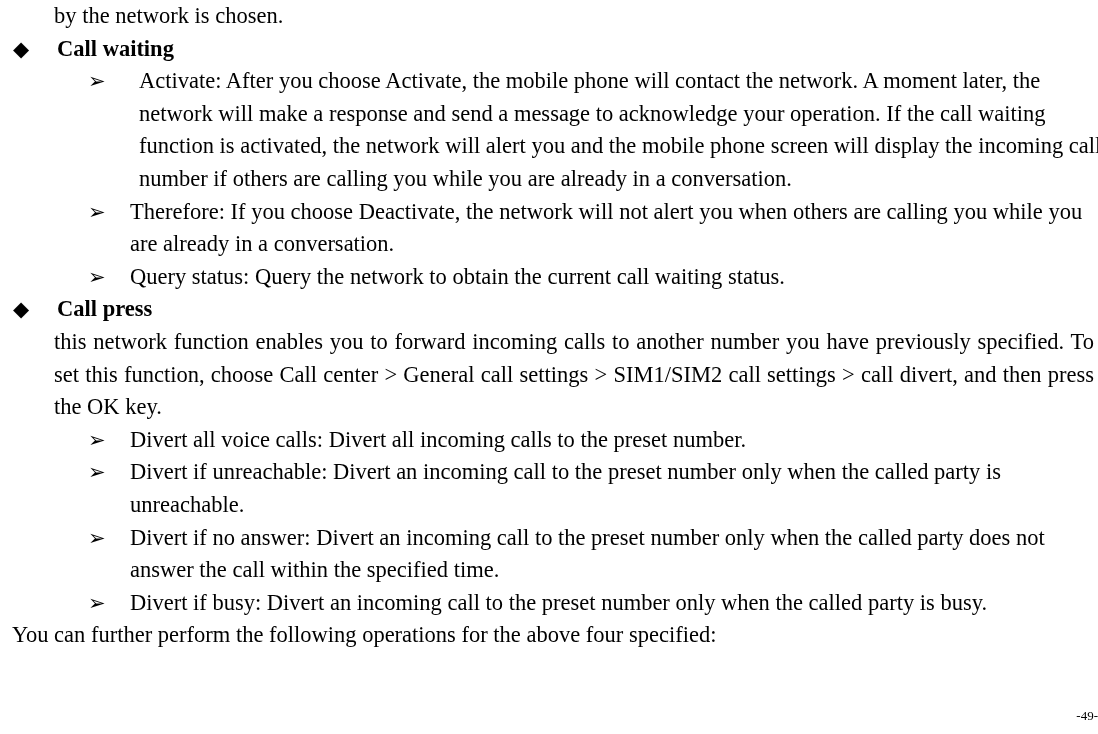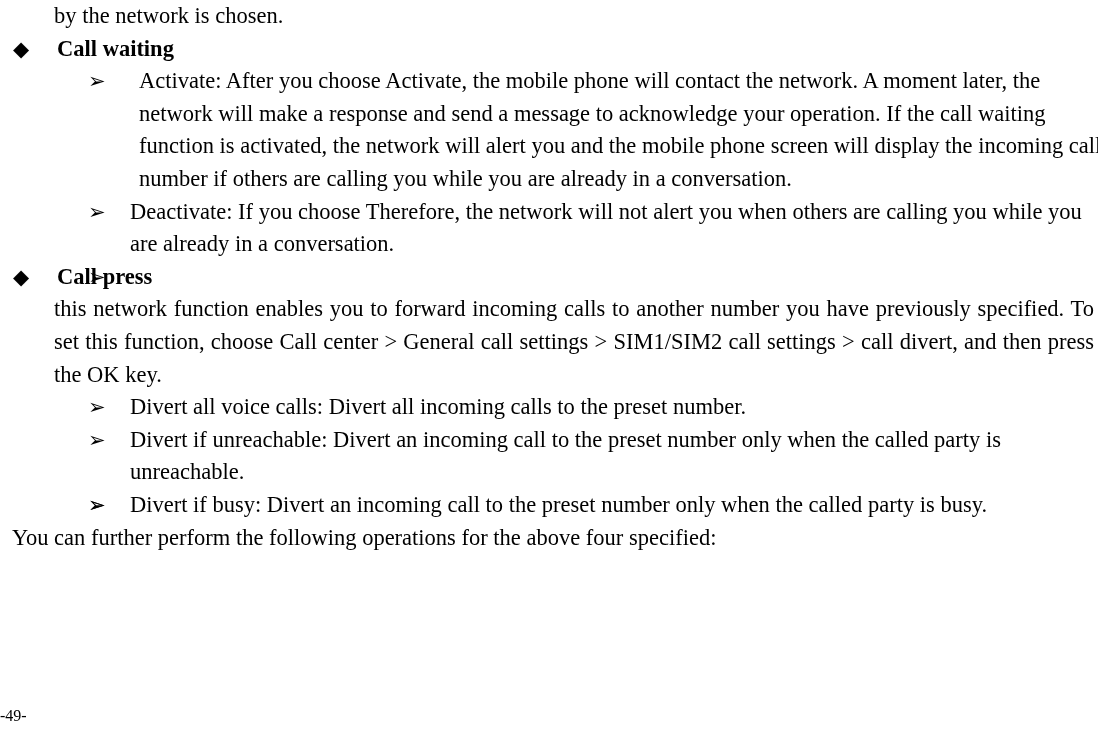--- a/index.html
+++ b/index.html
@@ -99,52 +99,52 @@
   
   .li-item.wide-gap {
     padding-left: 127px;
   }
 
   .footer {
     position: absolute;
     left: 0;
     right: 0;
     bottom: 8px;
-    text-align: left;
-    font-size: 16px;
+    text-align: right;
+    font-size: 13px;
     line-height: 20px;
     font-family: "Liberation Serif", "DejaVu Serif", serif;
   }
 </style>
 </head>
 <body>
 
 <div class="page">
   <div class="body-col">
 
     <div class="ln cont-line">by the network is chosen.</div>
 
 
     <div class="h-item"><span class="dia">◆</span><span>Call waiting</span></div>
 
     <div class="li-item wide-gap"><span class="arw">➢</span><span>Activate: After you choose Activate, the mobile phone will contact the network. A moment later, the network will make a response and send a message to acknowledge your operation. If the call waiting function is activated, the network will alert you and the mobile phone screen will display the incoming call number if others are calling you while you are already in a conversation.</span></div>
 
-    <div class="li-item"><span class="arw">➢</span><span>Deactivate: If you choose Therefore, the network will not alert you when others are calling you while you are already in a conversation.</span></div>
+    <div class="li-item"><span class="arw">➢</span><span>Therefore: If you choose Deactivate, the network will not alert you when others are calling you while you are already in a conversation.</span></div>
 
-    <div class="li-item"><span class="arw">➢</span></div>
+    <div class="li-item"><span class="arw">➢</span><span>Query status: Query the network to obtain the current call waiting status.</span></div>
 
     <div class="h-item"><span class="dia">◆</span><span>Call press</span></div>
 
     <div class="ln para-just">this network function enables you to forward incoming calls to another number you have previously specified. To set this function, choose Call center &gt; General call settings &gt; SIM1/SIM2 call settings &gt; call divert, and then press the OK key.</div>
 
     <div class="li-item"><span class="arw">➢</span><span>Divert all voice calls: Divert all incoming calls to the preset number.</span></div>
 
     <div class="li-item"><span class="arw">➢</span><span>Divert if unreachable: Divert an incoming call to the preset number only when the called party is unreachable.</span></div>
 
-    <div class="li-item"><span class="arw">➢</span></div>
+    <div class="li-item"><span class="arw">➢</span><span>Divert if no answer: Divert an incoming call to the preset number only when the called party does not answer the call within the specified time.</span></div>
 
     <div class="li-item"><span class="arw">➢</span><span>Divert if busy: Divert an incoming call to the preset number only when the called party is busy.</span></div>
 
     <div class="ln para">You can further perform the following operations for the above four specified:</div>
 
   </div>
 
   <div class="footer">-49-</div>
 </div>
 

